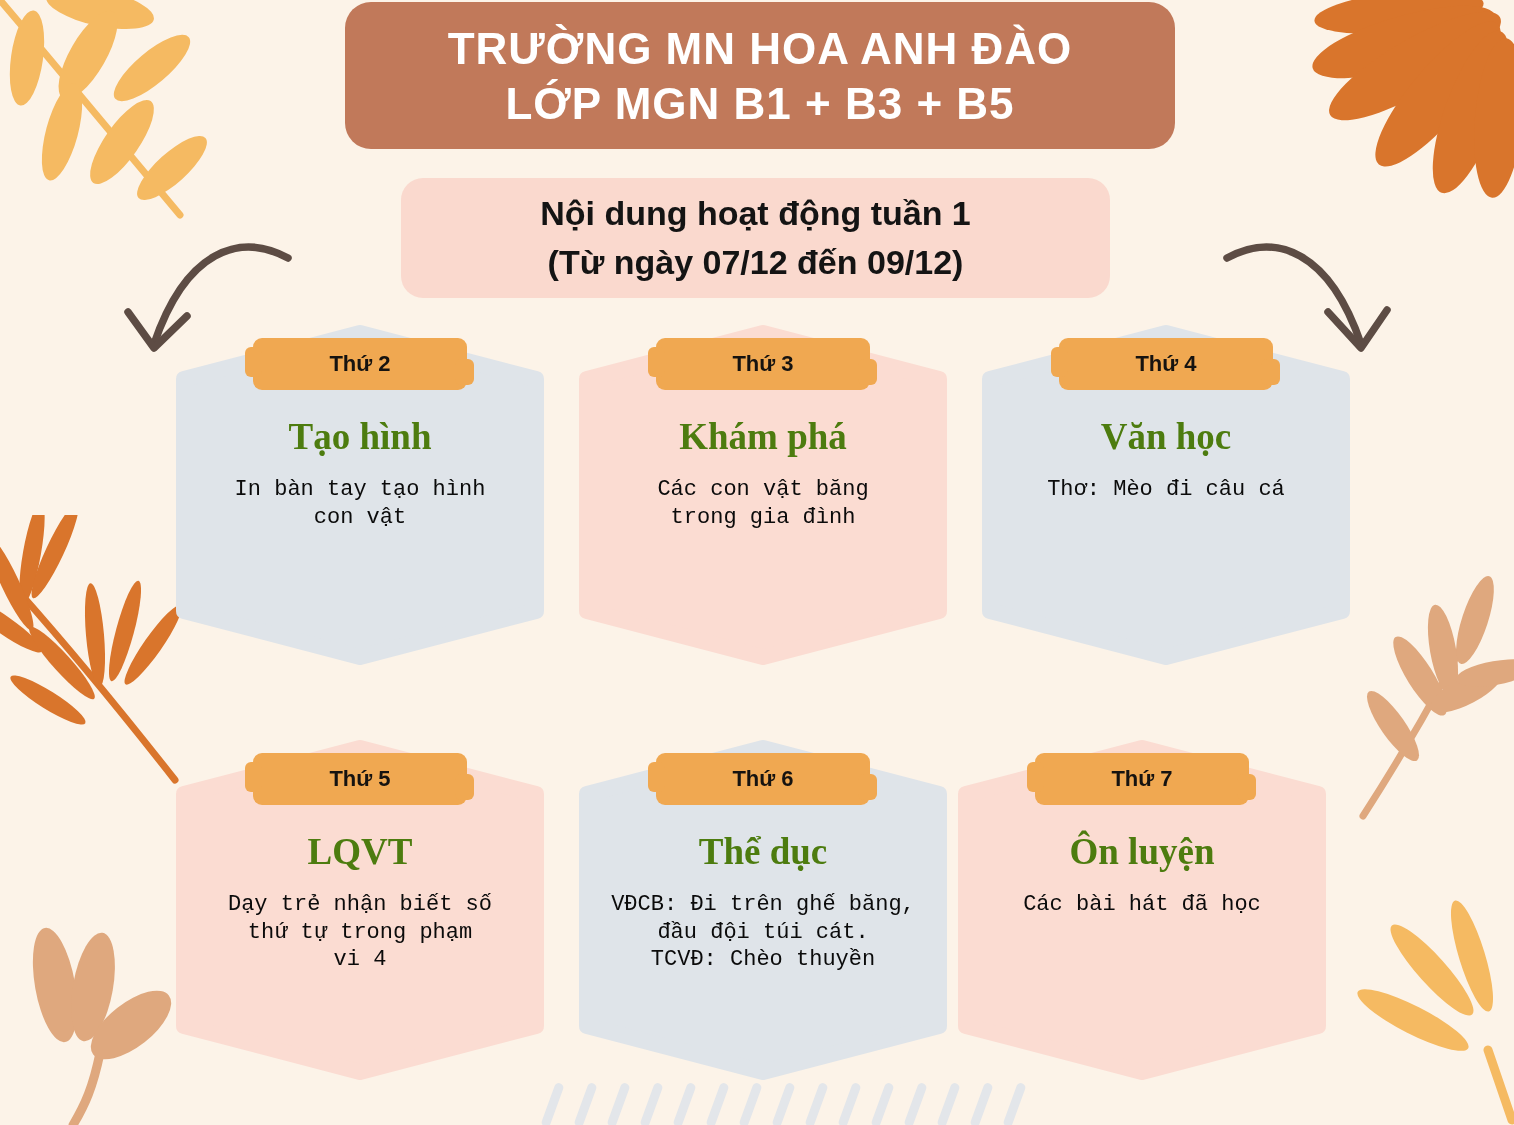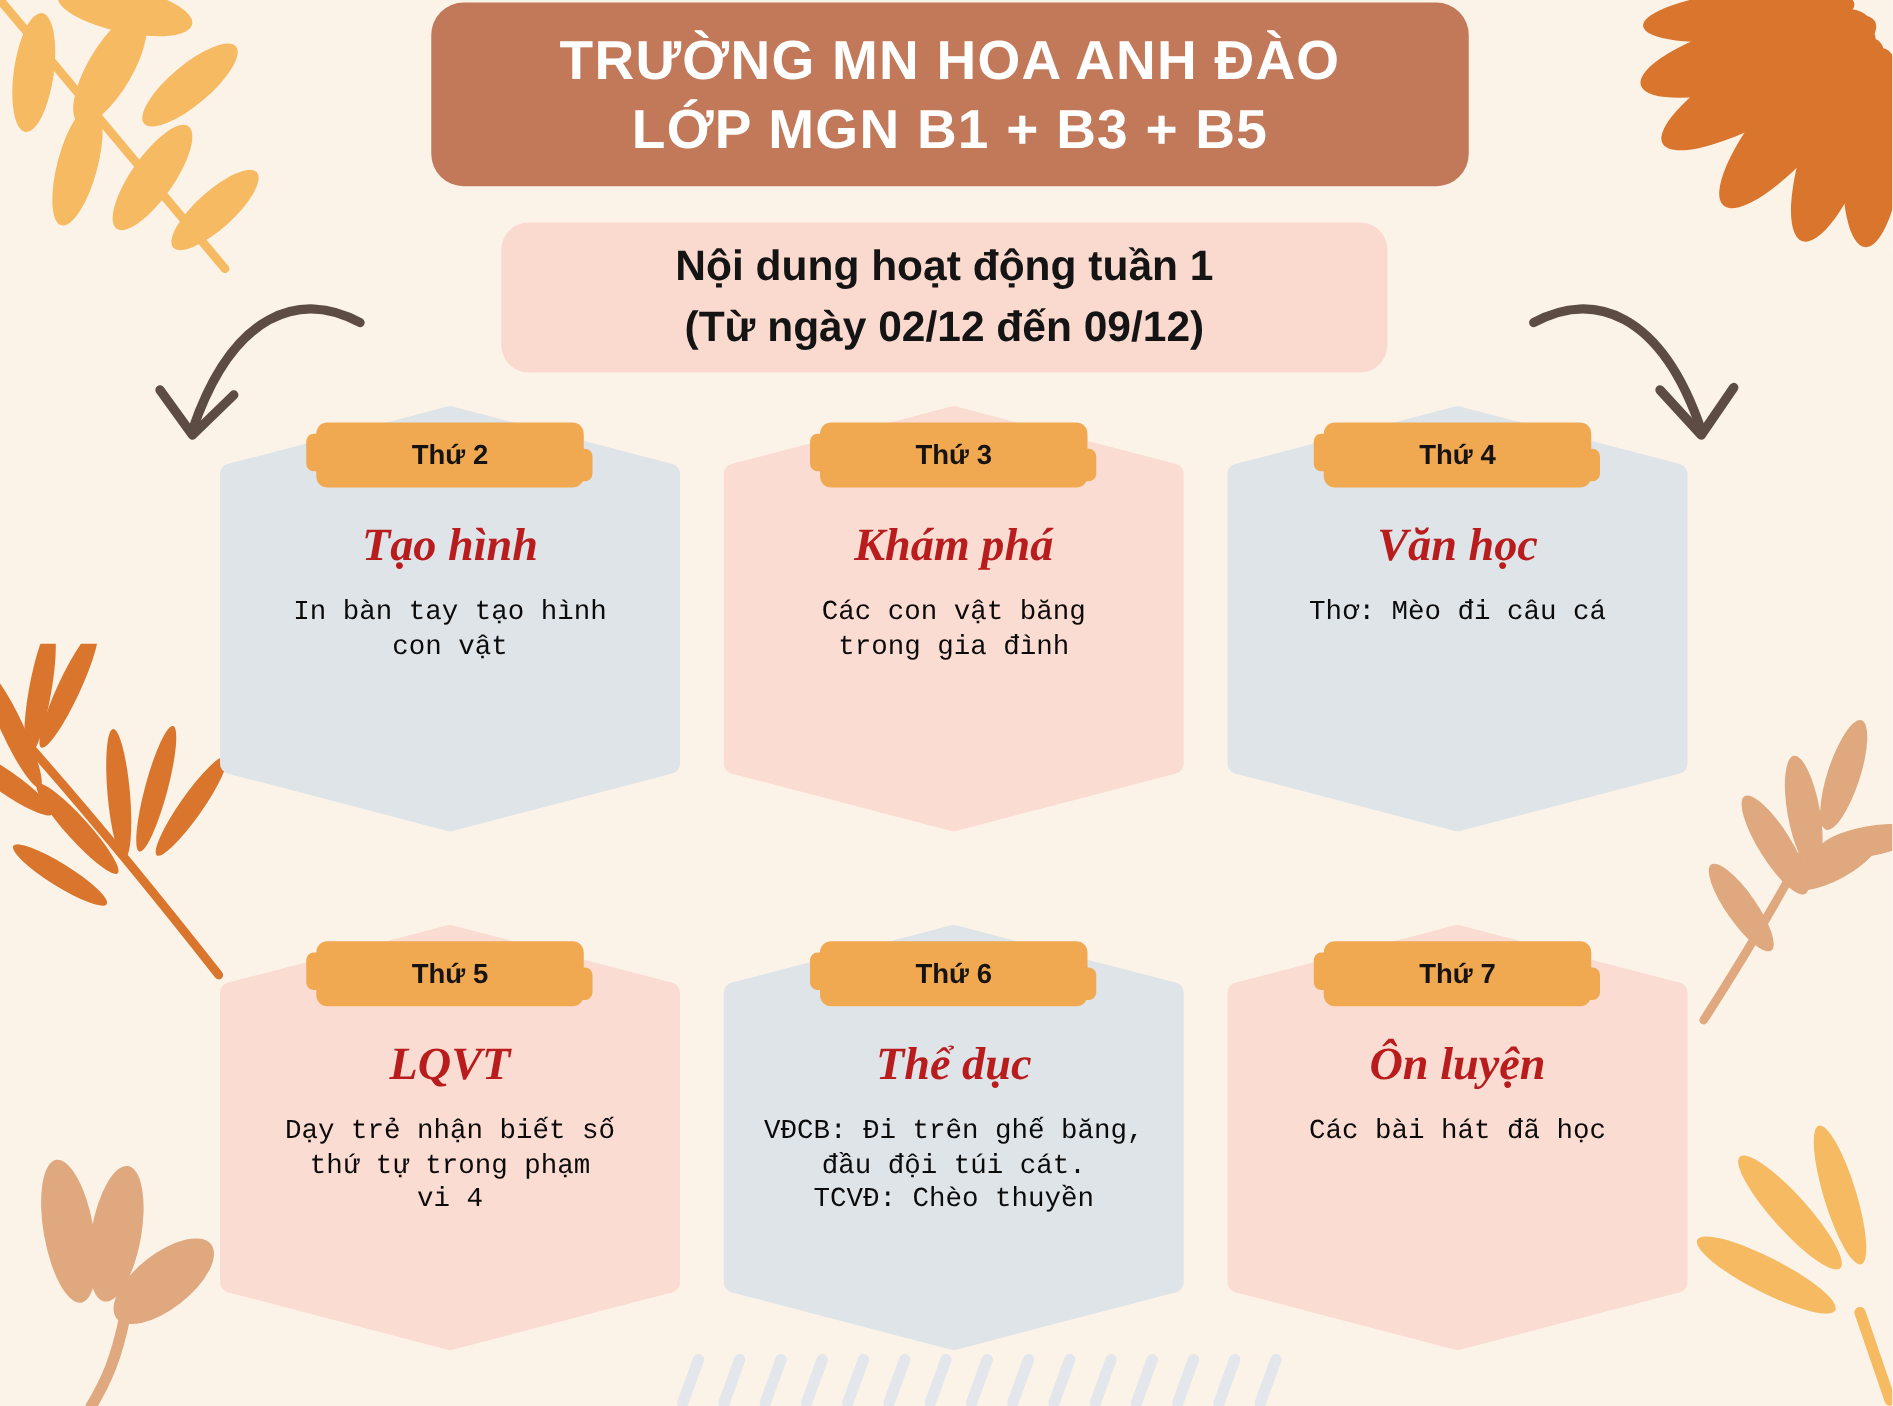--- a/index.html
+++ b/index.html
@@ -41,33 +41,33 @@
     background:#F0A851; border-radius:6px;
   }
   .banner::after{
     content:""; position:absolute; right:-7px; bottom:5px; width:19px; height:26px;
     background:#F0A851; border-radius:6px;
   }
   .day{ font-weight:700; font-size:22px; color:#161310; }
   .card-content{ position:relative; z-index:2; padding:92px 8px 0; text-align:center; }
   .card-title{
     font-family:"Liberation Serif","DejaVu Serif",serif;
-    font-weight:700; font-size:37px; color:#b91c1c;font-style:italic;
+    font-weight:700; font-size:37px; color:#4d7c0f;
   }
   .card-body{
     margin-top:18px; font-family:Liberation Mono, monospace;
     font-size:22px; line-height:1.26; color:#0B0B0B; white-space:pre-line;
   }
   
   #card0{ left:174px; top:323px; }
   #card1{ left:577px; top:323px; }
   #card2{ left:980px; top:323px; }
   #card3{ left:174px; top:738px; }
   #card4{ left:577px; top:738px; }
-  #card5{ left:980px; top:738px; }
+  #card5{ left:956px; top:738px; }
   
   .arrow{ position:absolute; z-index:2; }
   #arrow-left{ left:112px; top:228px; }
   #arrow-right{ left:1203px; top:228px; }
   .arrow path,.arrow polyline{
     fill:none; stroke:#5D4C44; stroke-width:7.5; stroke-linecap:round; stroke-linejoin:round;
   }
   
   .deco{ position:absolute; z-index:0; }
   .f-yellow{ fill:#F5BA62; } .s-yellow{ stroke:#F5BA62; fill:none; }
@@ -93,21 +93,21 @@
 
 <div id="canvas">
 
   <div class="header">
     <div class="line">TRƯỜNG MN HOA ANH ĐÀO</div>
     <div class="line">LỚP MGN B1 + B3 + B5</div>
   </div>
 
   <div class="subtitle">
     <div class="line">Nội dung hoạt động tuần 1</div>
-    <div class="line">(Từ ngày 02/12 đến 09/12)</div>
+    <div class="line">(Từ ngày 07/12 đến 09/12)</div>
   </div>
 
   <svg class="arrow" id="arrow-left" width="200" height="140" viewBox="0 0 200 140">
     <path d="M176,30 C128,4 74,22 42,116"></path>
     <polyline points="16,84 42,120 75,88"></polyline>
   </svg>
   <svg class="arrow" id="arrow-right" width="200" height="140" viewBox="0 0 200 140">
     <path d="M24,30 C72,4 126,22 158,116"></path>
     <polyline points="125,84 158,120 184,82"></polyline>
   </svg>

